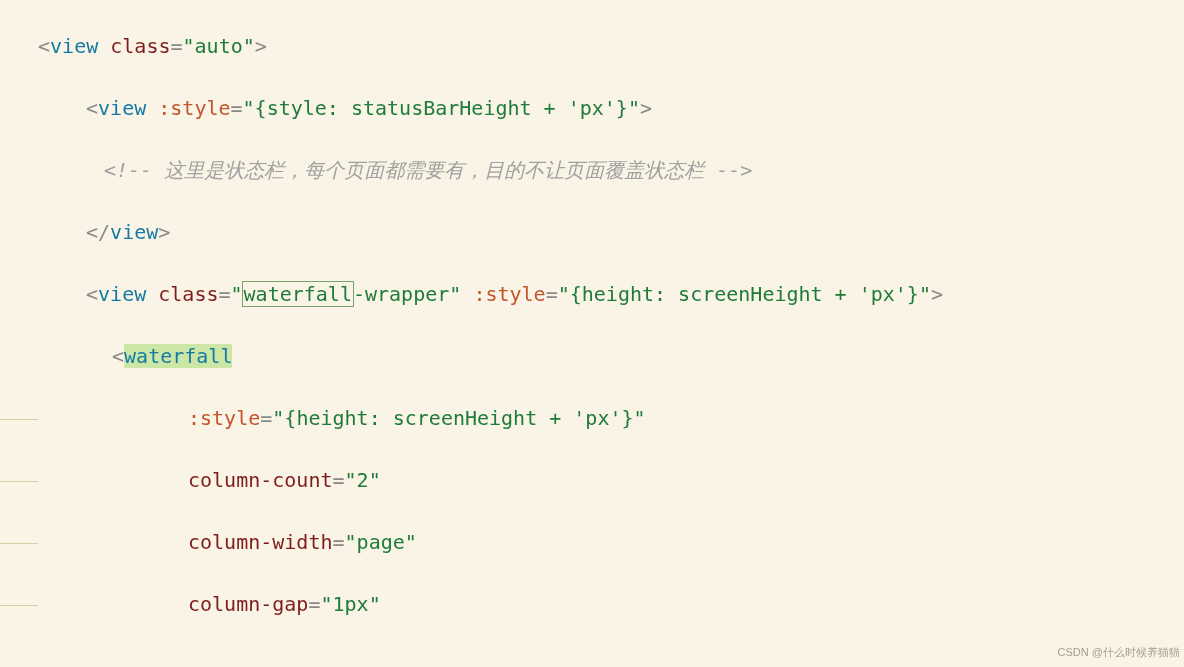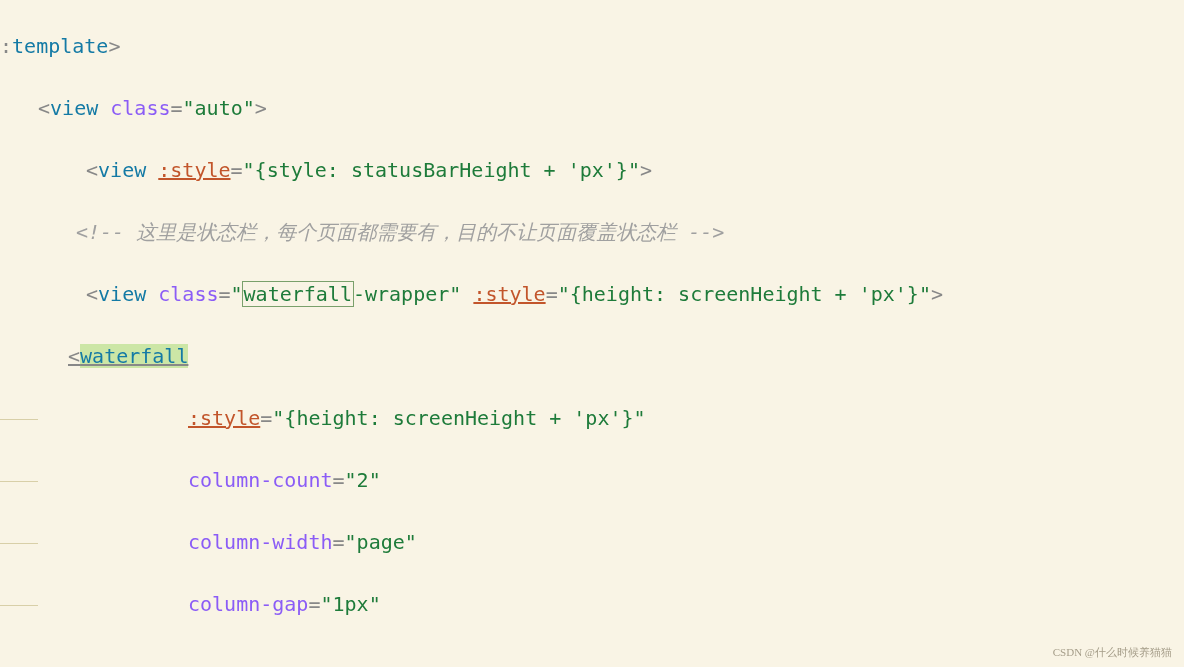--- a/index.html
+++ b/index.html
@@ -16,27 +16,27 @@
     position: relative;
   }
   .code {
     white-space: pre;
     padding: 0 0 0 0;
   }
   .line { display: block; }
   .indent0 { padding-left: 0; }
   .indent1 { padding-left: 38px; }
   .indent2 { padding-left: 86px; }
-  .indent3 { padding-left: 68px; text-decoration: underline; }
+  .indent3 { padding-left: 112px; }
   .indent4 { padding-left: 188px; }
 
   .angle { color: #888; }
   .tagname { color: #147aa5; font-weight: 500; }
-  .attr { color: #8b5cf6; font-weight: 500; }
-  .attr-dir { color: #c2552b; font-weight: 500; text-decoration: underline; }
+  .attr { color: #7f1d1d; font-weight: 500; }
+  .attr-dir { color: #c2552b; font-weight: 500; }
   .val { color: #1e7b3a; }
   .comment { color: #a0a0a0; font-style: italic; }
   .punct { color: #888; }
 
   .hl-box {
     background: #f9f4e5;
     outline: 1px solid #7aa06b;
     padding: 0 1px;
   }
   .hl-green {
@@ -48,35 +48,35 @@
   .dim-row::before {
     content: "";
     position: absolute;
     left: 0; top: 50%;
     width: 38px;
     height: 1px;
     background: #d8cfa8;
   }
   .watermark {
     position: absolute;
-    right: 12px;
+    right: 4px;
     bottom: 6px;
     font-size: 11px;
     color: #a59d89;
-    font-family: Liberation Serif, serif;
+    font-family: Liberation Sans, sans-serif;
   }
 </style>
 </head>
 <body>
 
 <div class="code">
-<span class="line indent0"><span class="angle">:</span><span class="tagname">template</span><span class="angle">&gt;</span></span>
 <span class="line indent1"><span class="angle">&lt;</span><span class="tagname">view</span> <span class="attr">class</span><span class="punct">=</span><span class="val">"<span>auto</span>"</span><span class="angle">&gt;</span></span>
 <span class="line indent2"><span class="angle">&lt;</span><span class="tagname">view</span> <span class="attr-dir">:style</span><span class="punct">=</span><span class="val">"<span>{style: statusBarHeight + 'px'}</span>"</span><span class="angle">&gt;</span></span>
-<span class="line" style="padding-left:76px"><span class="comment">&lt;!-- 这里是状态栏，每个页面都需要有，目的不让页面覆盖状态栏 --&gt;</span></span>
+<span class="line" style="padding-left:104px"><span class="comment">&lt;!-- 这里是状态栏，每个页面都需要有，目的不让页面覆盖状态栏 --&gt;</span></span>
+<span class="line indent2"><span class="angle">&lt;/</span><span class="tagname">view</span><span class="angle">&gt;</span></span>
 <span class="line indent2"><span class="angle">&lt;</span><span class="tagname">view</span> <span class="attr">class</span><span class="punct">=</span><span class="val">"<span class="hl-box">waterfall</span><span>-wrapper</span>"</span> <span class="attr-dir">:style</span><span class="punct">=</span><span class="val">"<span>{height: screenHeight + 'px'}</span>"</span><span class="angle">&gt;</span></span>
 <span class="line indent3"><span class="angle">&lt;</span><span class="tagname hl-green">waterfall</span></span>
 <span class="line indent4 dim-row"><span class="attr-dir">:style</span><span class="punct">=</span><span class="val">"<span>{height: screenHeight + 'px'}</span>"</span></span>
 <span class="line indent4 dim-row"><span class="attr">column-count</span><span class="punct">=</span><span class="val">"<span>2</span>"</span></span>
 <span class="line indent4 dim-row"><span class="attr">column-width</span><span class="punct">=</span><span class="val">"<span>page</span>"</span></span>
 <span class="line indent4 dim-row"><span class="attr">column-gap</span><span class="punct">=</span><span class="val">"<span>1px</span>"</span></span>
 
 
 
 

